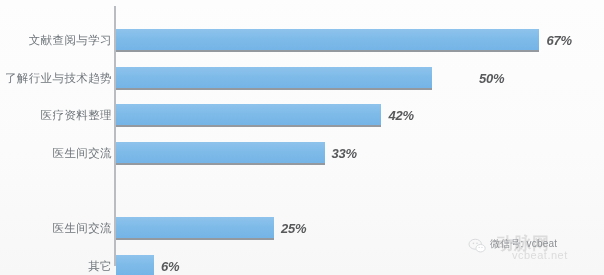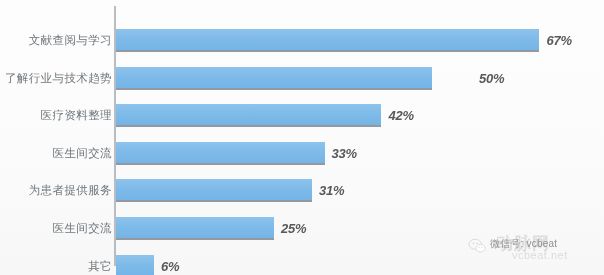--- a/index.html
+++ b/index.html
@@ -142,25 +142,20 @@
       <div class="bar-row" style="top: 89.2px;">
         <div class="cat-label">医疗资料整理</div>
         <div class="bar" style="width: 265.417px;"></div>
         <div class="value-label" style="left: 388.417px;">42%</div>
       </div>
       <div class="bar-row" style="top: 126.8px;">
         <div class="cat-label">医生间交流</div>
         <div class="bar" style="width: 208.542px;"></div>
         <div class="value-label" style="left: 331.542px;">33%</div>
       </div>
-      <div class="bar-row" style="top: 164.4px;">
-        <div class="cat-label">为患者提供服务</div>
-        <div class="bar" style="width: 195.903px;"></div>
-        <div class="value-label" style="left: 318.903px;">31%</div>
-      </div>
       <div class="bar-row" style="top: 202px;">
         <div class="cat-label">医生间交流</div>
         <div class="bar" style="width: 157.986px;"></div>
         <div class="value-label" style="left: 280.986px;">25%</div>
       </div>
       <div class="bar-row" style="top: 239.6px;">
         <div class="cat-label">其它</div>
         <div class="bar" style="width: 37.9167px;"></div>
         <div class="value-label" style="left: 160.917px;">6%</div>
       </div>

